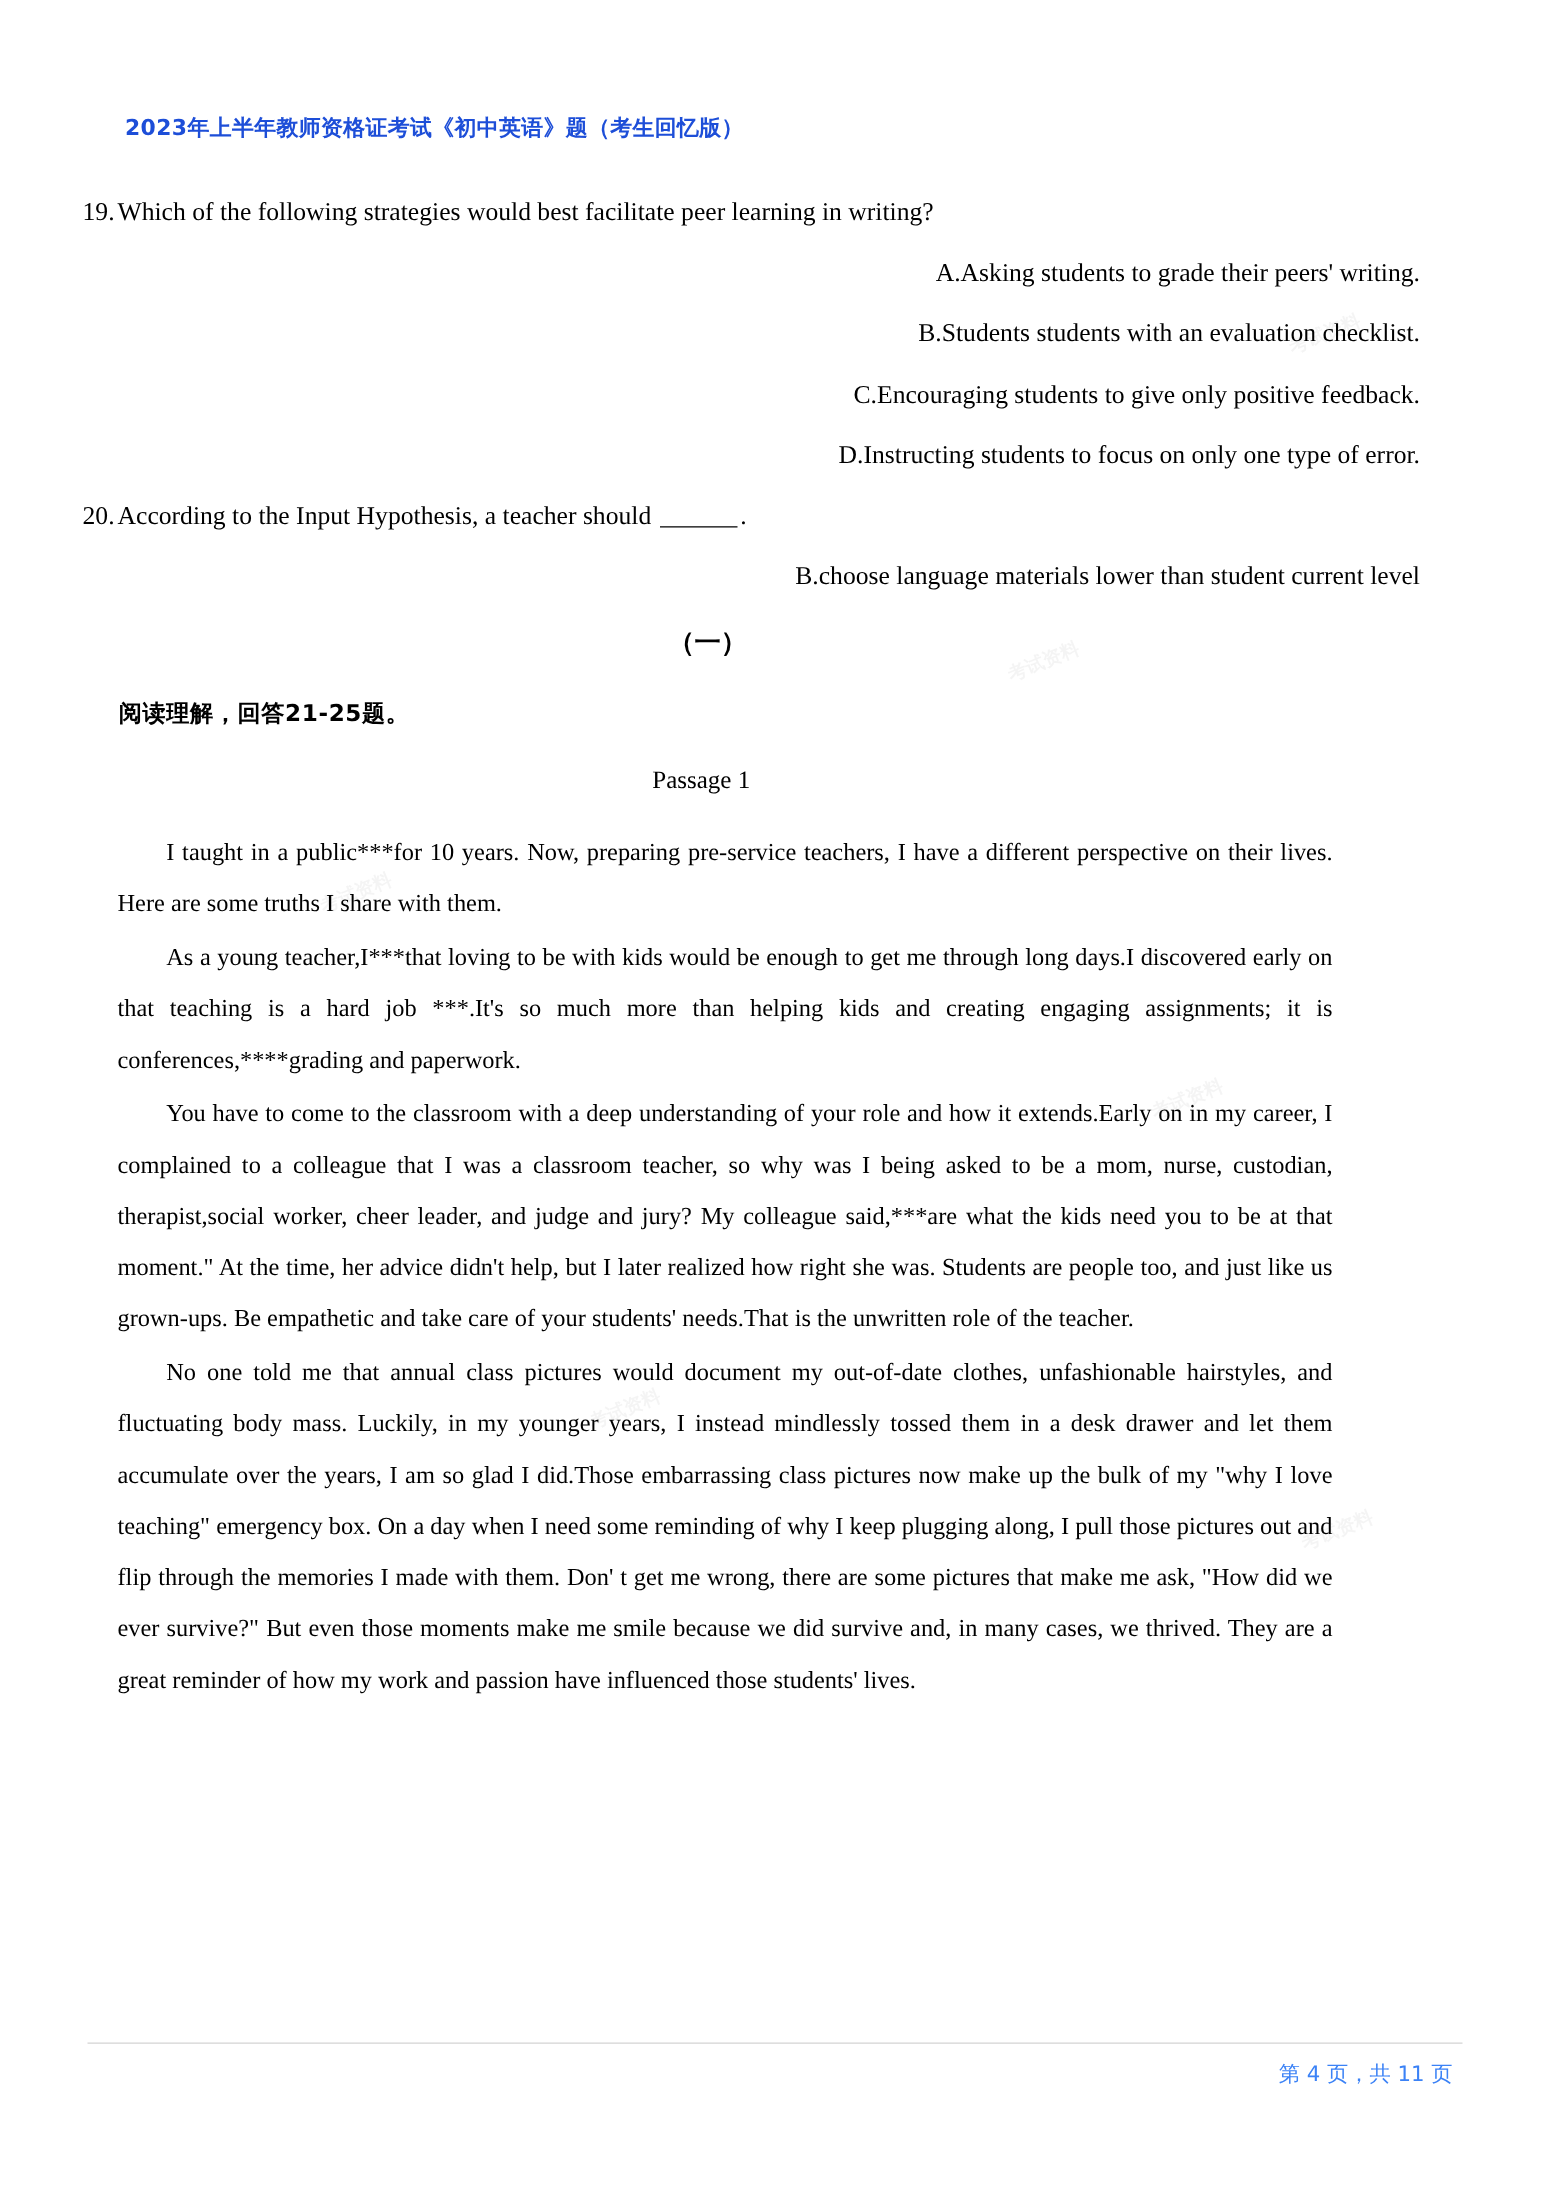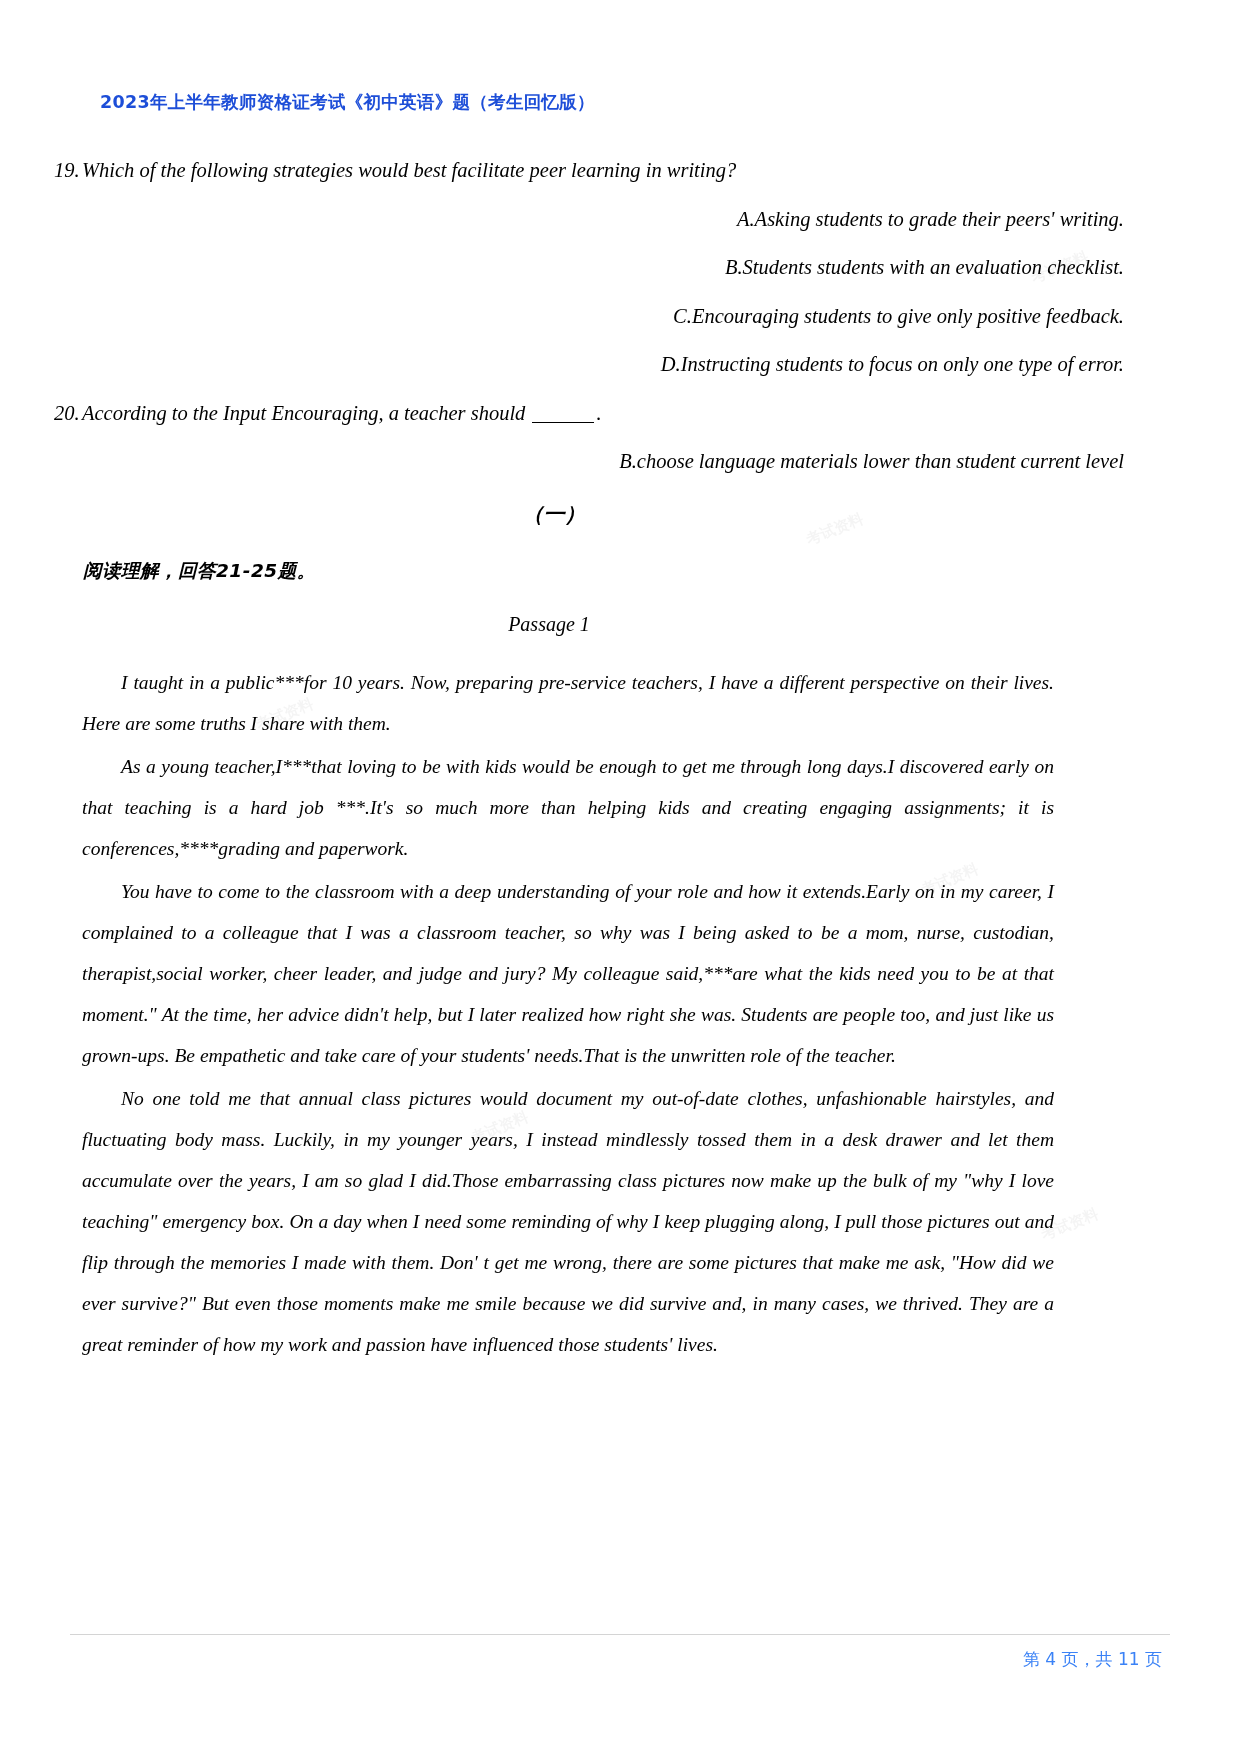--- a/index.html
+++ b/index.html
@@ -32,24 +32,23 @@
     font-size: 17.5px;
     font-weight: 700;
     color: #1d4ed8;
     letter-spacing: 0.3px;
     white-space: nowrap;
   }
 
   
   .content {
     position: absolute;
-    left: 4px;
+    left: 16px;
     top: 160px;
     width: 1120px;
-    font-style: italic;
   }
 
   .q-block {
     margin: 0 0 0 0;
   }
 
   .q-stem {
     position: relative;
     font-size: 20.5px;
     line-height: 1.05;
@@ -163,21 +162,21 @@
       </div>
       <div class="q-opt">A.Asking students to grade their peers' writing.</div>
       <div class="q-opt">B.Students students with an evaluation checklist.</div>
       <div class="q-opt">C.Encouraging students to give only positive feedback.</div>
       <div class="q-opt">D.Instructing students to focus on only one type of error.</div>
     </div>
 
     <div class="q-block">
       <div class="q-stem">
         <span class="q-num">20.</span>
-        <span>According to the Input Encouraging, a teacher should </span><span class="blank-line"></span><span>.</span>
+        <span>According to the Input Hypothesis, a teacher should </span><span class="blank-line"></span><span>.</span>
       </div>
       <div class="q-opt">B.choose language materials lower than student current level</div>
     </div>
 
     <div class="section-title">（一）</div>
     <div class="cn-instruction">阅读理解，回答21-25题。</div>
     <div class="passage-label">Passage  1</div>
 
     <p class="para">I taught in a public***for 10 years. Now, preparing pre-service teachers, I have a different perspective on their lives. Here are some truths I share with them.</p>
     <p class="para">As a young teacher,I***that loving to be with kids would be enough to get me through long days.I discovered early on that teaching is a hard job ***.It's so much more than helping kids and creating engaging assignments; it is conferences,****grading and paperwork.</p>

